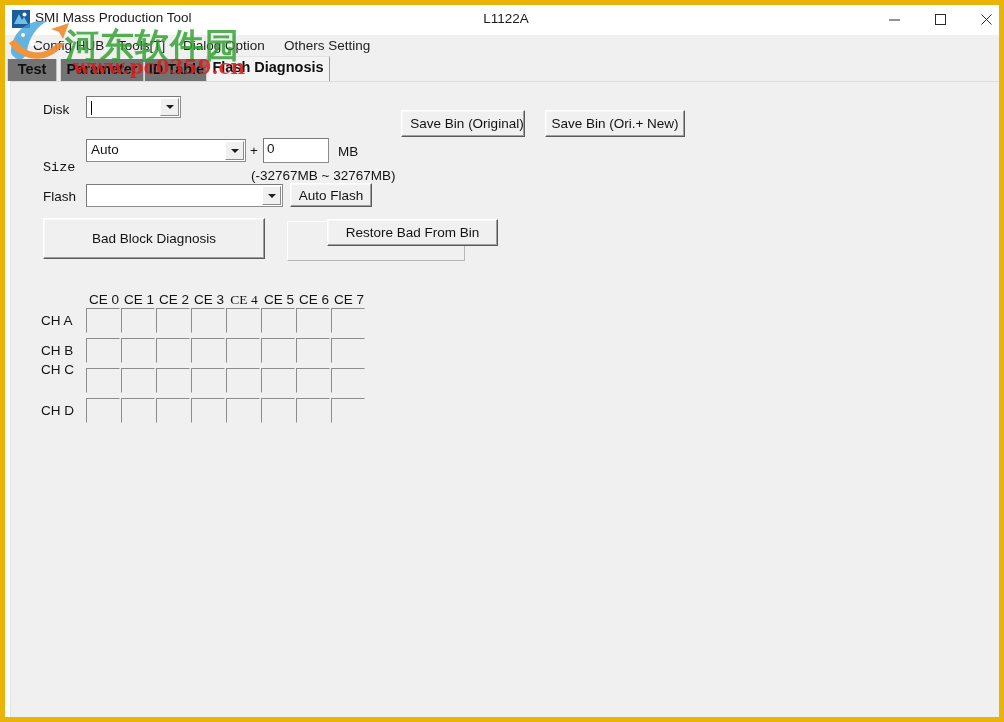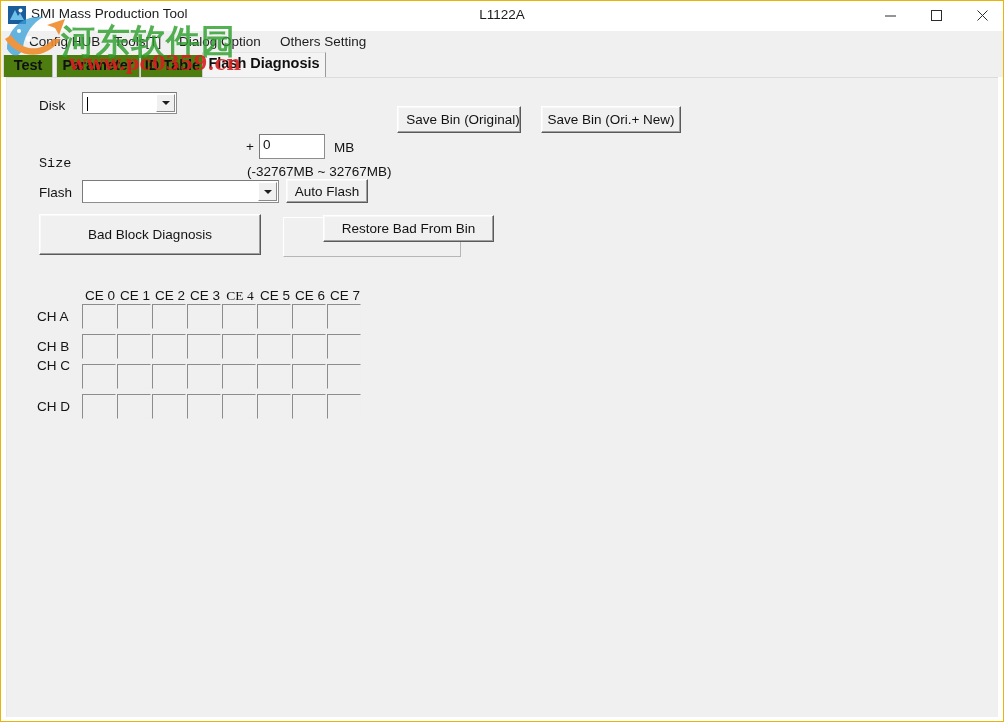--- a/index.html
+++ b/index.html
@@ -15,21 +15,21 @@
     -webkit-font-smoothing: antialiased;
   }
 
   
   #app-window {
     position: absolute;
     left: 0; top: 0;
     width: 1004px;
     height: 722px;
     box-sizing: border-box;
-    border: 1px solid #eab308;
+    border: 5px solid #eab308;
     background: #ffffff;
     overflow: hidden;
   }
 
   
   #title-bar {
     position: absolute;
     left: 0; top: 0;
     width: 1002px;
     height: 29px;
@@ -97,21 +97,21 @@
   }
   .tab {
     position: absolute;
     bottom: 0;
     box-sizing: border-box;
     font-size: 14.5px;
     font-weight: bold;
     color: #101010;
     text-align: center;
     white-space: nowrap;
-    background: #4d7c0f;
+    background: #737373;
     border-left: 1px solid #d8d8d8;
     border-right: 1px solid #c0c0c0;
     padding-top: 2px;
   }
   .tab.active {
     background: #f4f4f4;
     border-left: 1px solid #cfcfcf;
     border-right: 1px solid #9a9a9a;
     border-top: 1px solid #e4e4e4;
     z-index: 4;
@@ -339,20 +339,26 @@
     <div class="field-label" style="left:32px;  top:20px;">Disk</div>
     <div class="combo" style="left:75px; top:14px; width:95px; height:22px;">
       <div class="combo-text"></div>
       <div class="caret" style="left:4px; top:4px; height:14px;"></div>
       <div class="combo-arrow">
           <span class="tri"></span>
         </div>
     </div>
 
     <div class="field-label" style="left:32px;  top:78px;font-family:Liberation Mono, monospace;">Size</div>
+    <div class="combo" style="left:75px; top:57px; width:160px; height:23px;">
+      <div class="combo-text">Auto</div>
+      <div class="combo-arrow">
+          <span class="tri"></span>
+        </div>
+    </div>
     <div class="field-label" style="left:239px; top:61px;">+</div>
     <div class="textbox" style="left:252px; top:56px; width:66px; height:25px;" title="0">0</div>
     <div class="field-label" style="left:327px; top:62px;">MB</div>
     <div class="range-hint" style="left:240px; top:86px;">(-32767MB ~ 32767MB)</div>
 
     <div class="field-label" style="left:32px;  top:107px;">Flash</div>
     <div class="combo" style="left:75px; top:102px; width:197px; height:23px;">
       <div class="combo-text"></div>
       <div class="combo-arrow">
           <span class="tri"></span>

